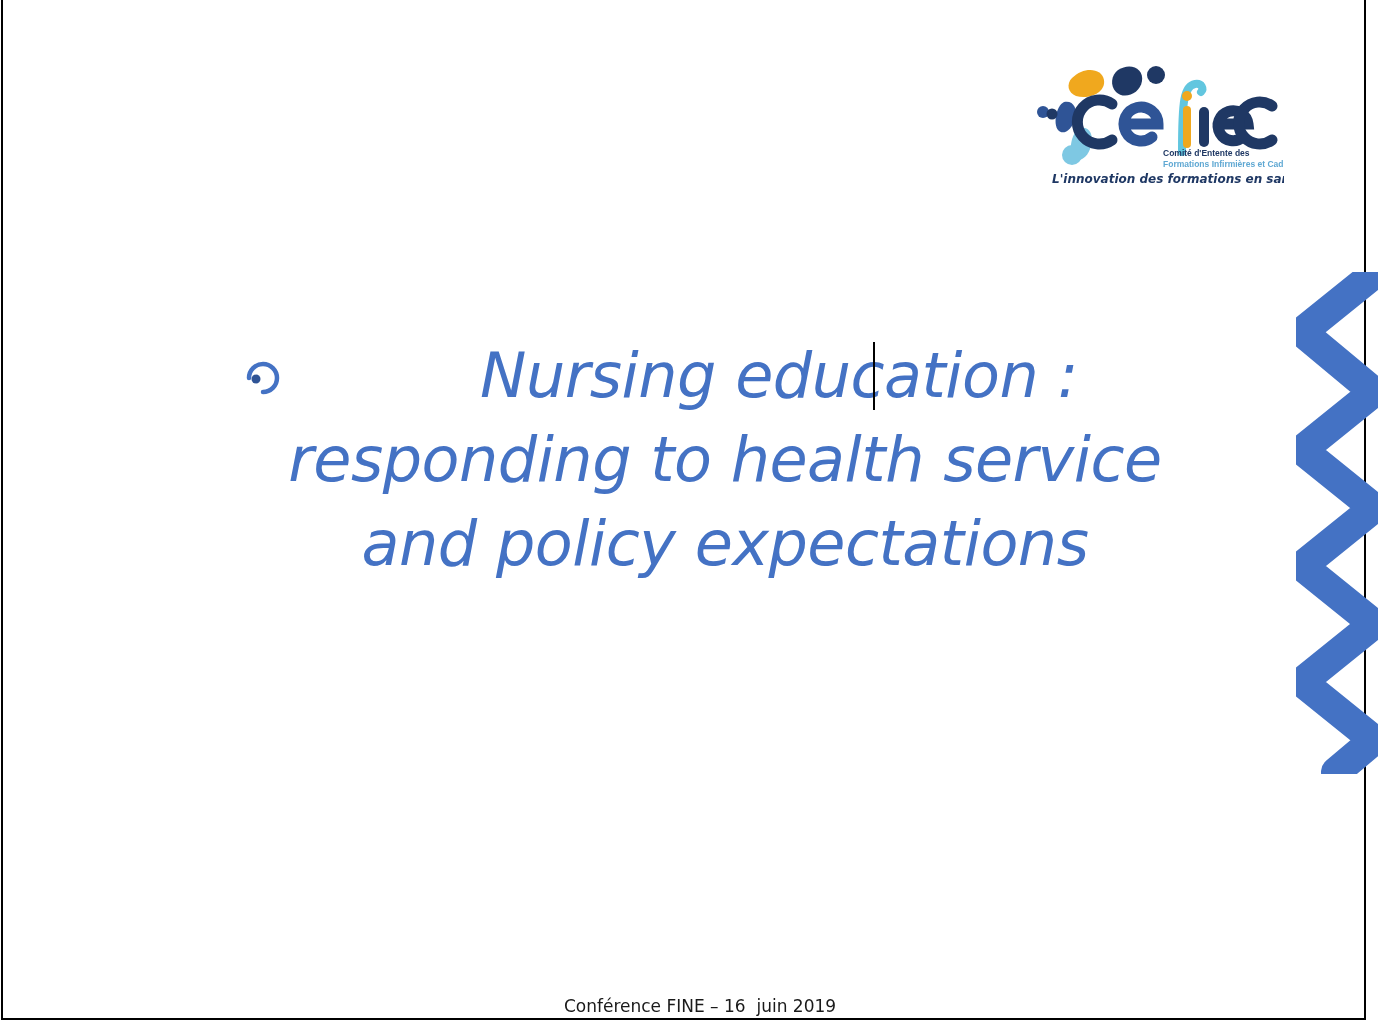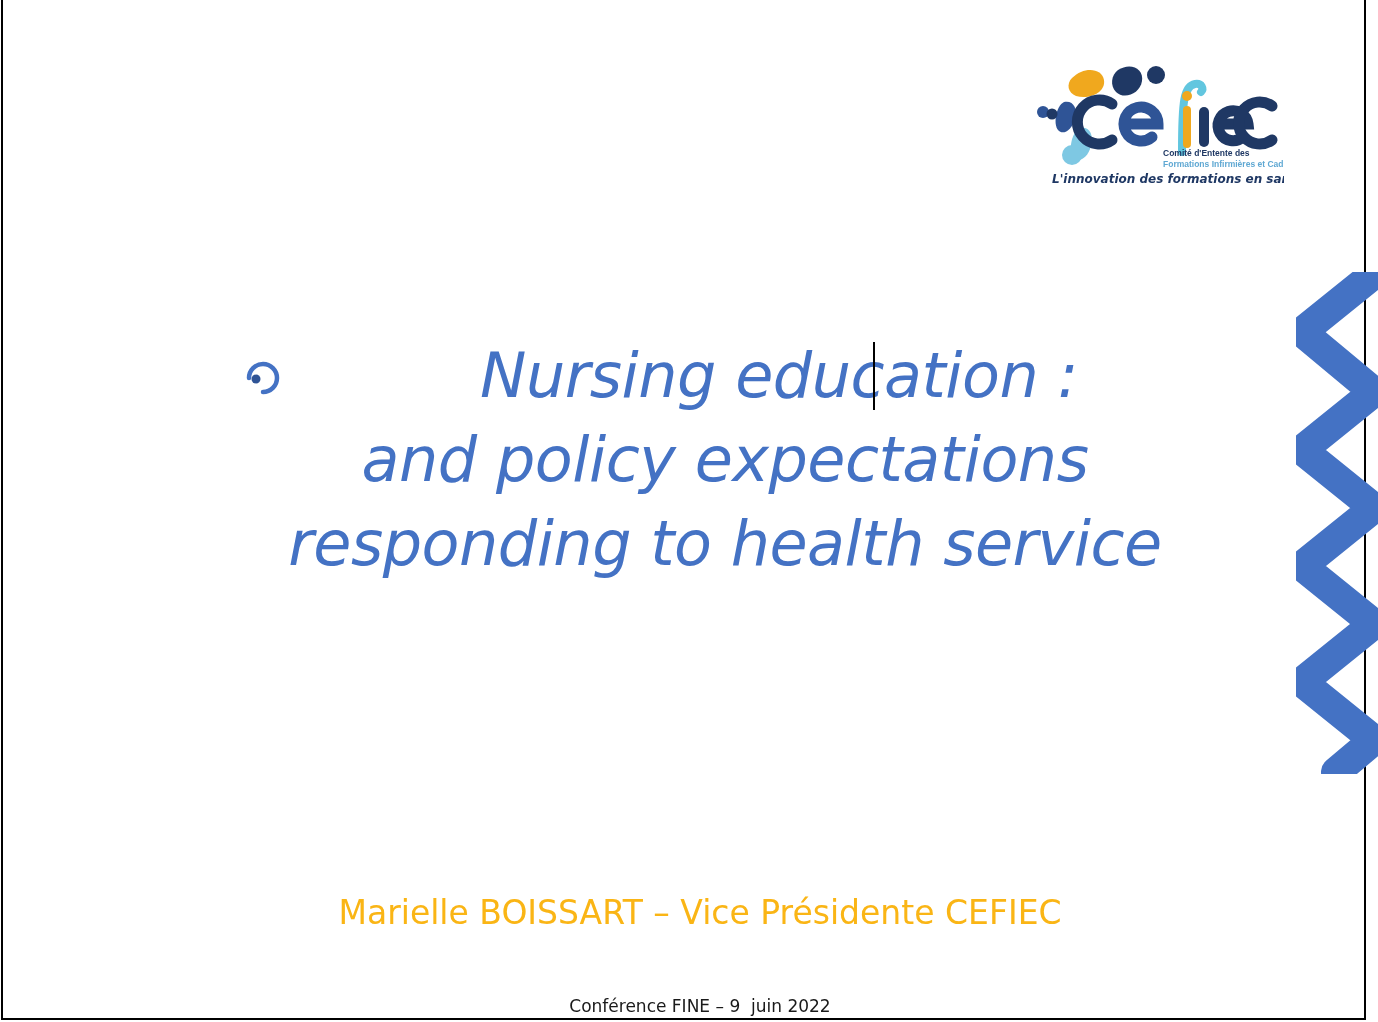--- a/index.html
+++ b/index.html
@@ -188,21 +188,20 @@
     <div class="title-line title-line-1">
       <span class="bullet-icon">
         <svg viewBox="0 0 46 46" xmlns="http://www.w3.org/2000/svg" aria-hidden="true">
           <path d="M29 36 a14 14 0 1 0 -14 -14" fill="none" stroke="#4472C4" stroke-width="4.5" stroke-linecap="round"></path>
           <circle cx="22" cy="23" r="4.5" fill="#2F5496"></circle>
         </svg>
       </span>
       <span>Nursing education :</span>
       <span class="caret"></span>
     </div>
+    <div class="title-line">responding to health service</div>
     <div class="title-line">and policy expectations</div>
-    <div class="title-line">responding to health service</div>
   </div>
 
-  <div class="subtitle">Marielle BOISSART – Vice Présidente CEFIEC</div>
-
-  <div class="footer">Conférence FINE – 9  juin 2022</div>
+
+  <div class="footer">Conférence FINE – 16  juin 2019</div>
 
 </div>
 
 </body></html>

